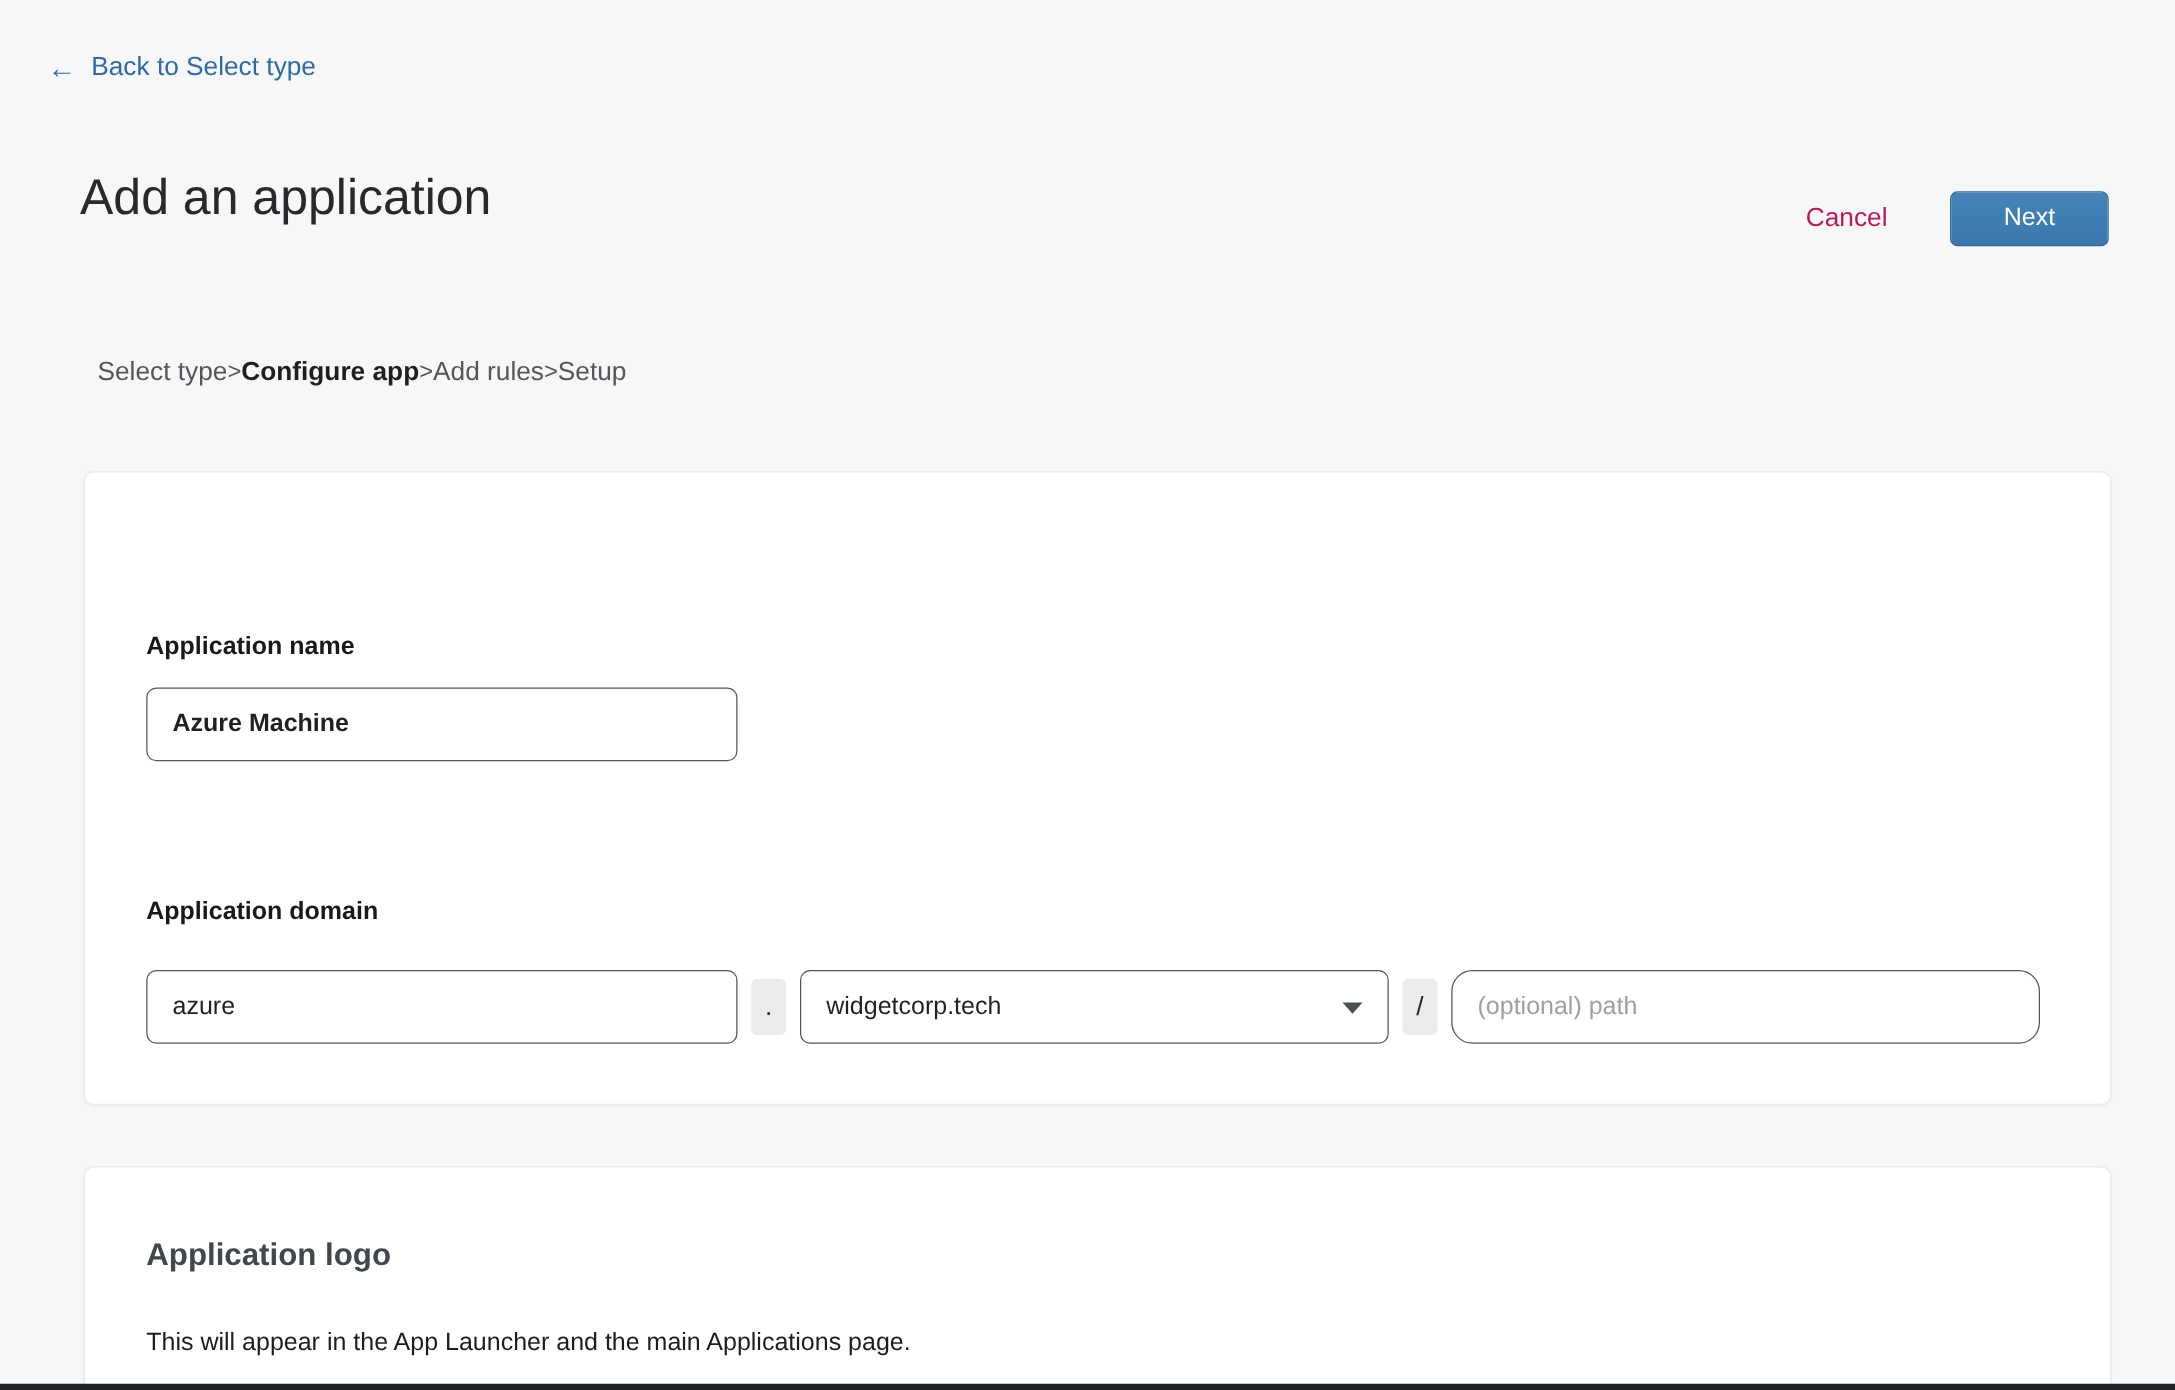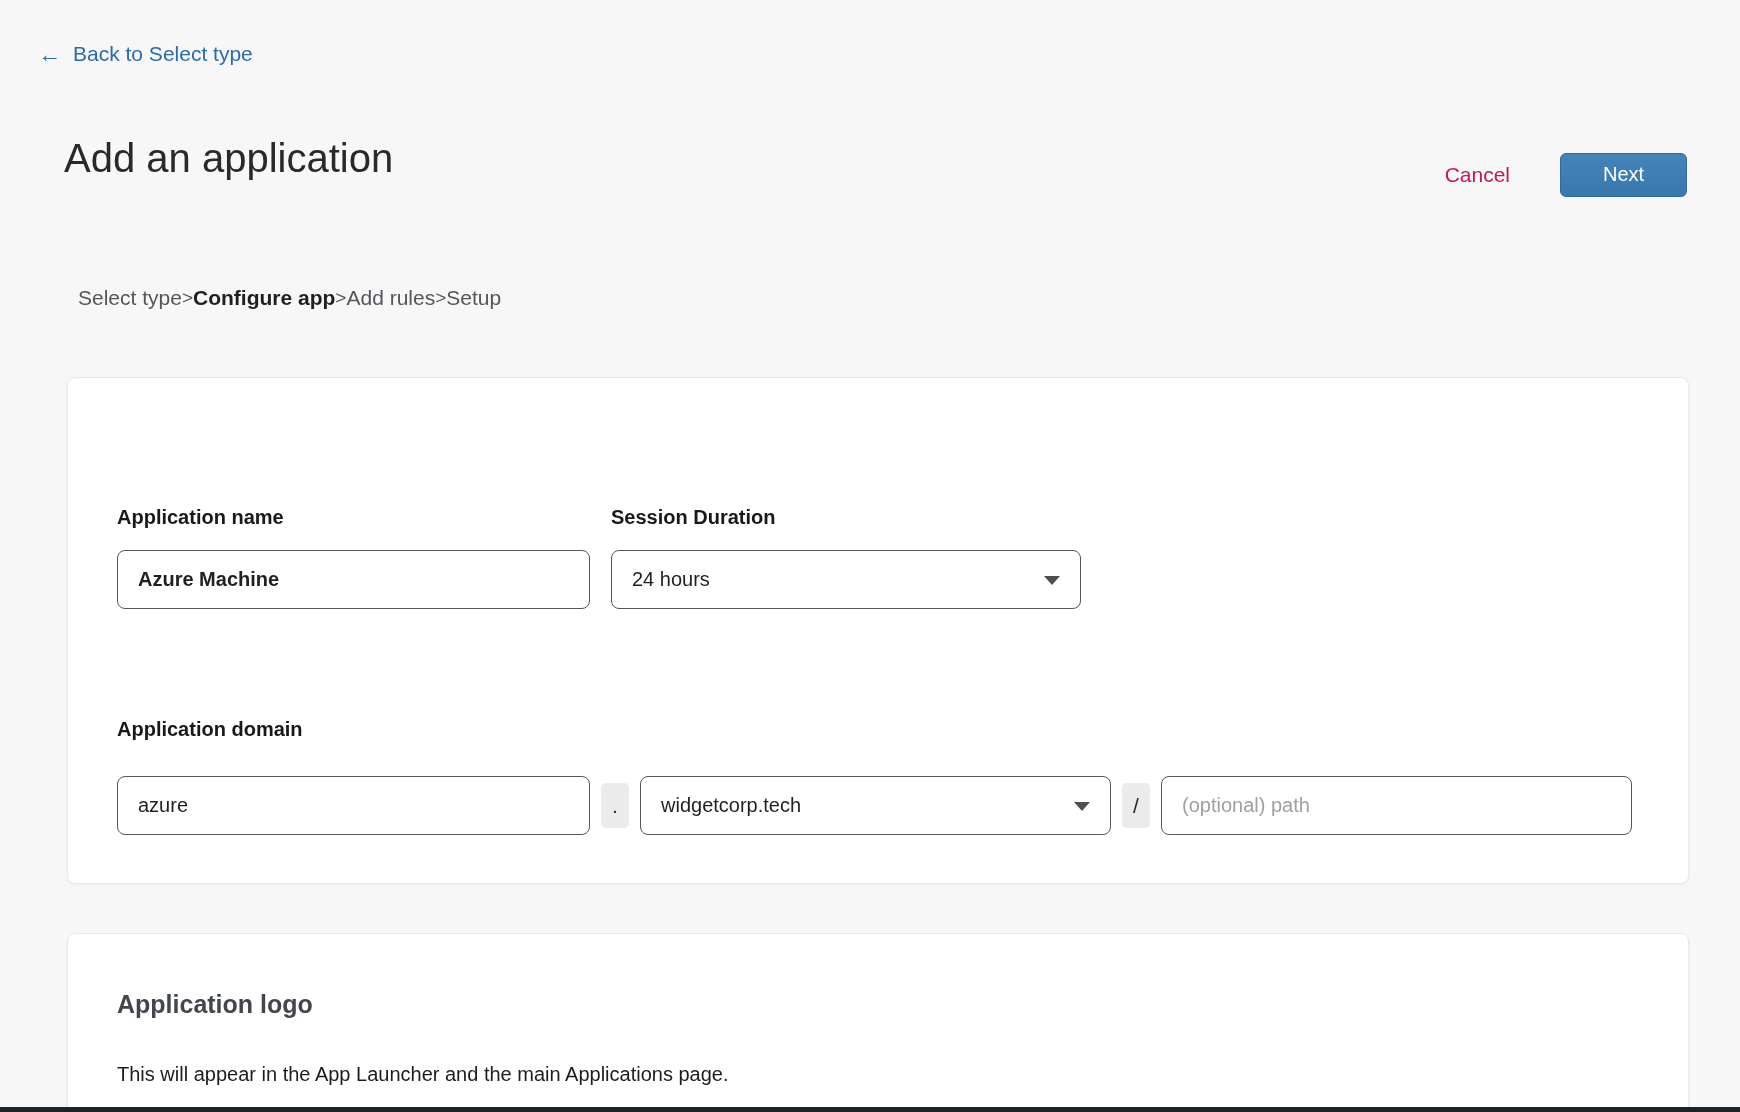--- a/index.html
+++ b/index.html
@@ -80,21 +80,21 @@
   }
 
   .text-input {
     height:59px; border:1.5px solid #53565a; border-radius:8px;
     background:#fff; font-family:inherit; font-size:20px; color:#1f2023;
     padding:0 20px; outline:none;
   }
   .text-input::placeholder { color:#9da0a4; }
   .w-name { width:473px;font-weight:bold; }
   .w-sub  { width:473px; }
-  .w-path { width:471px; }
+  .w-path { width:471px;border-radius:17px; }
 
   .select-box {
     height:59px; border:1.5px solid #53565a; border-radius:8px;
     background:#fff; font-size:20px; color:#1f2023;
     display:flex; align-items:center; padding:0 20px;
     position:relative; cursor:pointer;
   }
   .w-session { width:470px; }
   .w-domain  { width:471px; }
   .caret {
@@ -146,27 +146,20 @@
   <span class="crumb">Setup</span>
 </nav>
 
 <section class="card card-config">
 
   <div class="field-name">
     <label class="field-label">Application name</label>
     <input class="text-input w-name" type="text" value="Azure Machine" style="">
   </div>
 
-  <div class="field-session">
-    <label class="field-label">Session Duration</label>
-    <div class="select-box w-session">
-      <span>24 hours</span>
-      <span class="caret"></span>
-    </div>
-  </div>
 
   <label class="field-label field-domain-label">Application domain</label>
 
   <div class="domain-row">
     <input class="text-input w-sub" type="text" value="azure" style="">
     <span class="sep-chip">.</span>
     <div class="select-box w-domain">
       <span>widgetcorp.tech</span>
       <span class="caret"></span>
     </div>

